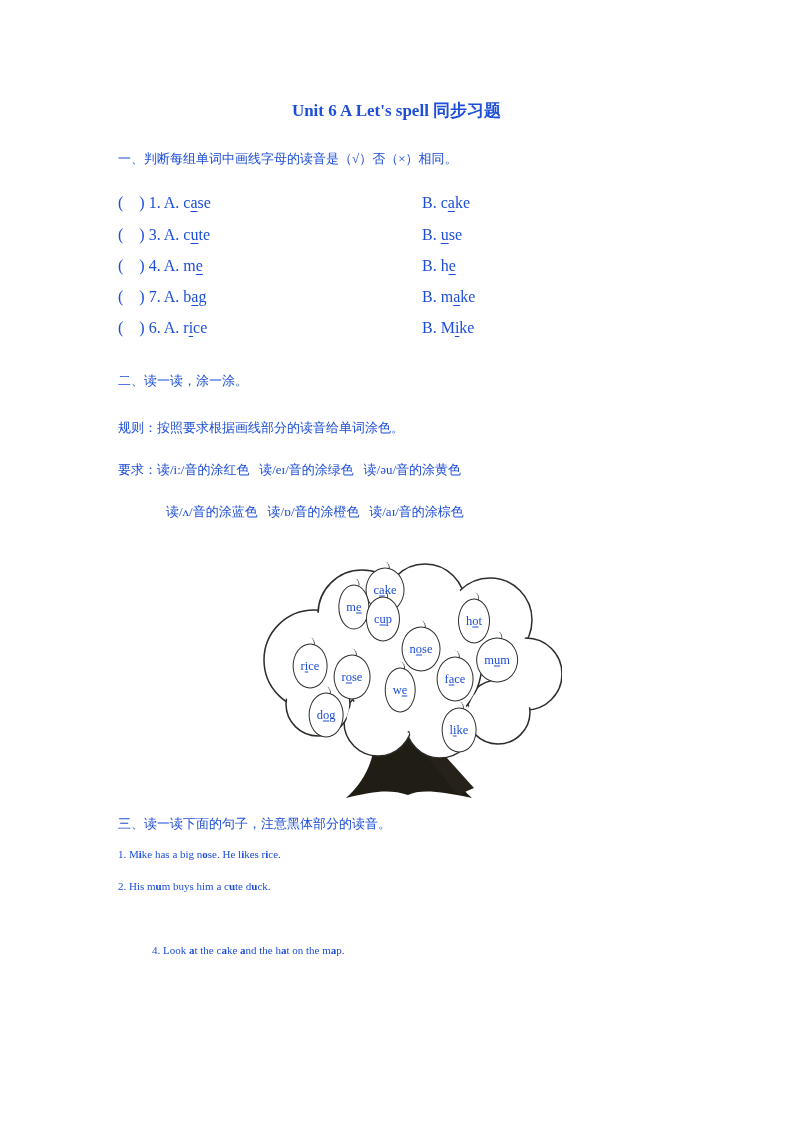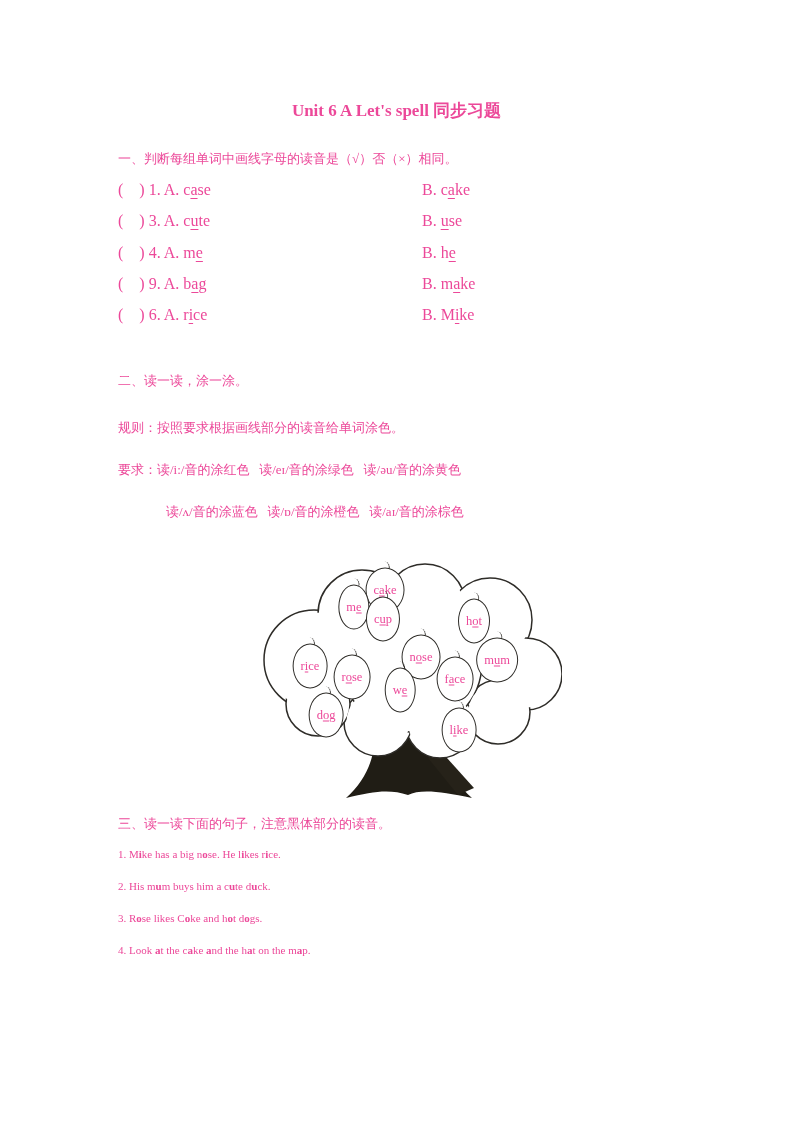--- a/index.html
+++ b/index.html
@@ -2,31 +2,31 @@
 <html><head>
 <meta charset="utf-8">
 <style>
   html,body { margin:0; padding:0; background:#e9e9e9; }
   .page {
     position:relative;
     width:793px; height:1122px;
     margin:0 auto;
     background:#ffffff;
     font-family:"Liberation Serif","DejaVu Serif",serif;
-    color:#ec4899;
+    color:#1d4ed8;
     overflow:hidden;
   }
   .title {
     position:absolute; top:99px; left:0; width:100%;
     text-align:center; font-size:17px; font-weight:700; margin:0;
   }
   .cn-line { position:absolute; left:118px; font-size:13px; white-space:pre; }
   .s1-heading { top:150px; }
   .s1-items { position:absolute; top:181px; left:118px; width:600px; }
-  .qrow { display:flex; height:31.3px; align-items:flex-start; font-size:16px; white-space:pre; }
+  .qrow { display:flex; height:31.3px; align-items:flex-end; font-size:16px; white-space:pre; }
   .qleft { width:304px; }
   .s2-heading { top:372px; }
   .s2-rule { top:419px; }
   .s2-req1 { top:461px; }
   .s2-req2 { top:503px; left:166px; }
   .b { font-weight:700; }
   .u { text-decoration:underline; text-underline-offset:3px; text-decoration-thickness:1px; }
   .tree {
     position:absolute; top:562px; left:262px; width:300px; height:240px;
   }
@@ -50,21 +50,21 @@
     width:8px; height:7px;
     border-right:1.4px solid #2e2c28;
     border-top-right-radius:9px;
     transform:translateX(-3px) rotate(14deg);
   }
   .s3-heading { top:815px; }
   .sent { position:absolute; left:118px; font-size:11px; white-space:pre; }
   .sent-1 { top:848px; }
   .sent-2 { top:880px; }
   .sent-3 { top:912px; }
-  .sent-4 { top:944px; }
+  .sent-4 { top:944px;margin-left:34px; }
 </style>
 </head>
 <body>
 
 <div class="page">
 
   <h1 class="title">Unit 6 A Let's spell 同步习题</h1>
 
   <div class="cn-line s1-heading">一、判断每组单词中画线字母的读音是（√）否（×）相同。</div>
 
@@ -75,21 +75,21 @@
     </div>
     <div class="qrow">
       <span class="qleft"><span>(    ) 3. A. c</span><span class="u">u</span><span>te</span></span>
       <span class="qright"><span>B. </span><span class="u">u</span><span>se</span></span>
     </div>
     <div class="qrow">
       <span class="qleft"><span>(    ) 4. A. m</span><span class="u">e</span></span>
       <span class="qright"><span>B. h</span><span class="u">e</span></span>
     </div>
     <div class="qrow">
-      <span class="qleft"><span>(    ) 9. A. b</span><span class="u">a</span><span>g</span></span>
+      <span class="qleft"><span>(    ) 7. A. b</span><span class="u">a</span><span>g</span></span>
       <span class="qright"><span>B. m</span><span class="u">a</span><span>ke</span></span>
     </div>
     <div class="qrow">
       <span class="qleft"><span>(    ) 6. A. r</span><span class="u">i</span><span>ce</span></span>
       <span class="qright"><span>B. M</span><span class="u">i</span><span>ke</span></span>
     </div>
   </div>
 
   <div class="cn-line s2-heading">二、读一读，涂一涂。</div>
   <div class="cn-line s2-rule">规则：按照要求根据画线部分的读音给单词涂色。</div>
@@ -122,30 +122,29 @@
         <circle cx="178" cy="162" r="31.5"></circle>
         <circle cx="116" cy="160" r="31.5"></circle>
         <circle cx="56" cy="142" r="29.5"></circle>
         <circle cx="150" cy="100" r="67.5"></circle>
       </g>
     </svg>
     <div class="apple" style="left:123px; top:28px"><span>c</span><span class="u">a</span><span>ke</span></div>
     <div class="apple" style="left:92px;  top:45px"><span>m</span><span class="u">e</span></div>
     <div class="apple" style="left:121px; top:57px"><span>c</span><span class="u">u</span><span>p</span></div>
     <div class="apple" style="left:212px; top:59px"><span>h</span><span class="u">o</span><span>t</span></div>
-    <div class="apple" style="left:159px; top:95px"><span>n</span><span class="u">o</span><span>se</span></div>
+    <div class="apple" style="left:159px; top:87px"><span>n</span><span class="u">o</span><span>se</span></div>
     <div class="apple" style="left:235px; top:98px"><span>m</span><span class="u">u</span><span>m</span></div>
     <div class="apple" style="left:48px;  top:104px"><span>r</span><span class="u">i</span><span>ce</span></div>
     <div class="apple" style="left:90px;  top:115px"><span>r</span><span class="u">o</span><span>se</span></div>
     <div class="apple" style="left:193px; top:117px"><span>f</span><span class="u">a</span><span>ce</span></div>
     <div class="apple" style="left:138px; top:128px"><span>w</span><span class="u">e</span></div>
     <div class="apple" style="left:197px; top:168px"><span>l</span><span class="u">i</span><span>ke</span></div>
     <div class="apple" style="left:64px;  top:153px"><span>d</span><span class="u">o</span><span>g</span></div>
   </div>
 
   <div class="cn-line s3-heading">三、读一读下面的句子，注意黑体部分的读音。</div>
 
   <div class="sent sent-1"><span>1. M</span><span class="b">i</span><span>ke has a big n</span><span class="b">o</span><span>se. He l</span><span class="b">i</span><span>kes r</span><span class="b">i</span><span>ce.</span></div>
   <div class="sent sent-2"><span>2. His m</span><span class="b">u</span><span>m buys him a c</span><span class="b">u</span><span>te d</span><span class="b">u</span><span>ck.</span></div>
-  <div class="sent sent-3"><span>3. R</span><span class="b">o</span><span>se likes C</span><span class="b">o</span><span>ke and h</span><span class="b">o</span><span>t d</span><span class="b">o</span><span>gs.</span></div>
   <div class="sent sent-4"><span>4. Look </span><span class="b">a</span><span>t the c</span><span class="b">a</span><span>ke </span><span class="b">a</span><span>nd the h</span><span class="b">a</span><span>t on the m</span><span class="b">a</span><span>p.</span></div>
 
 </div>
 
 </body></html>

